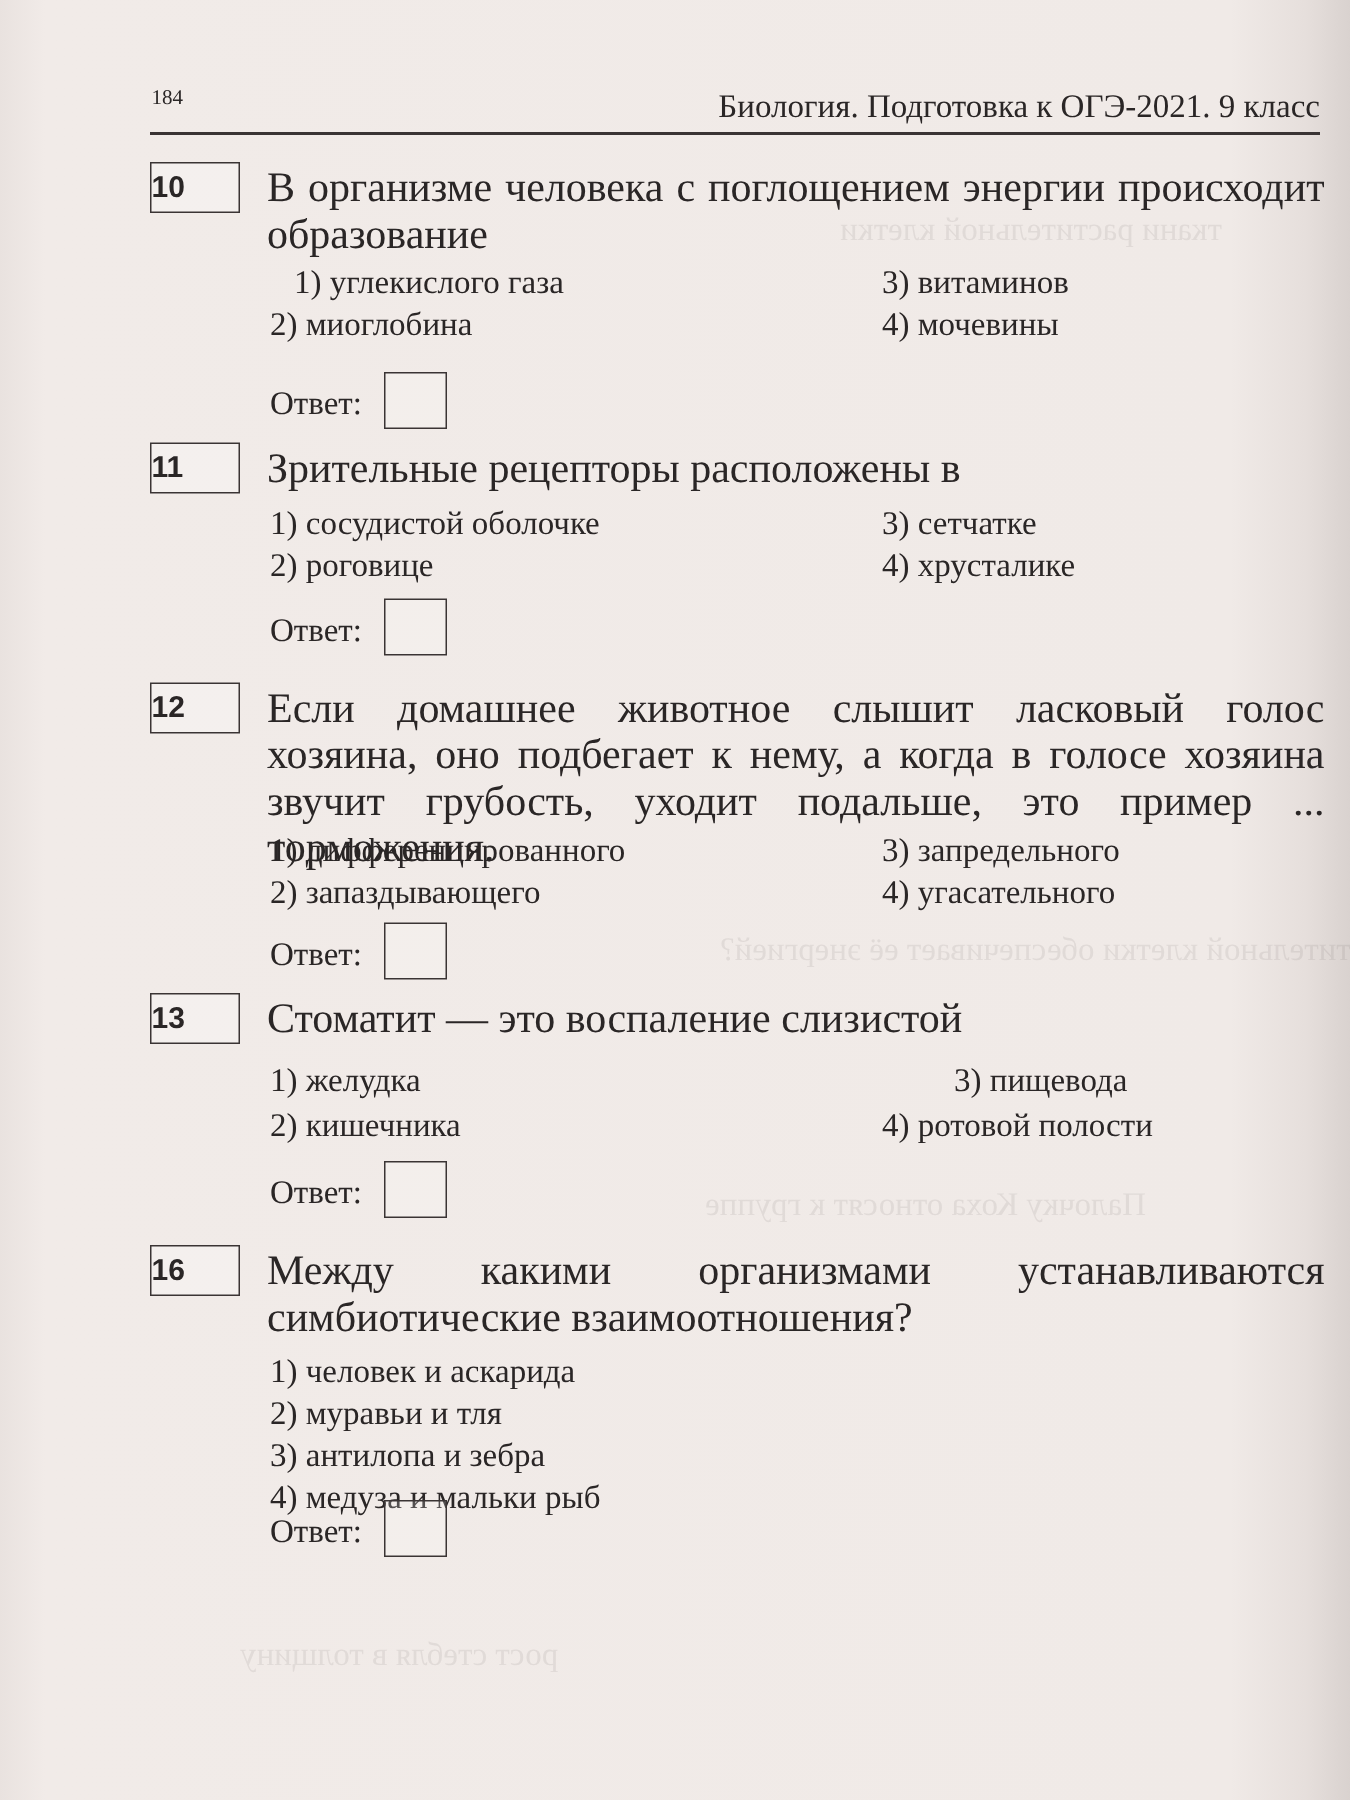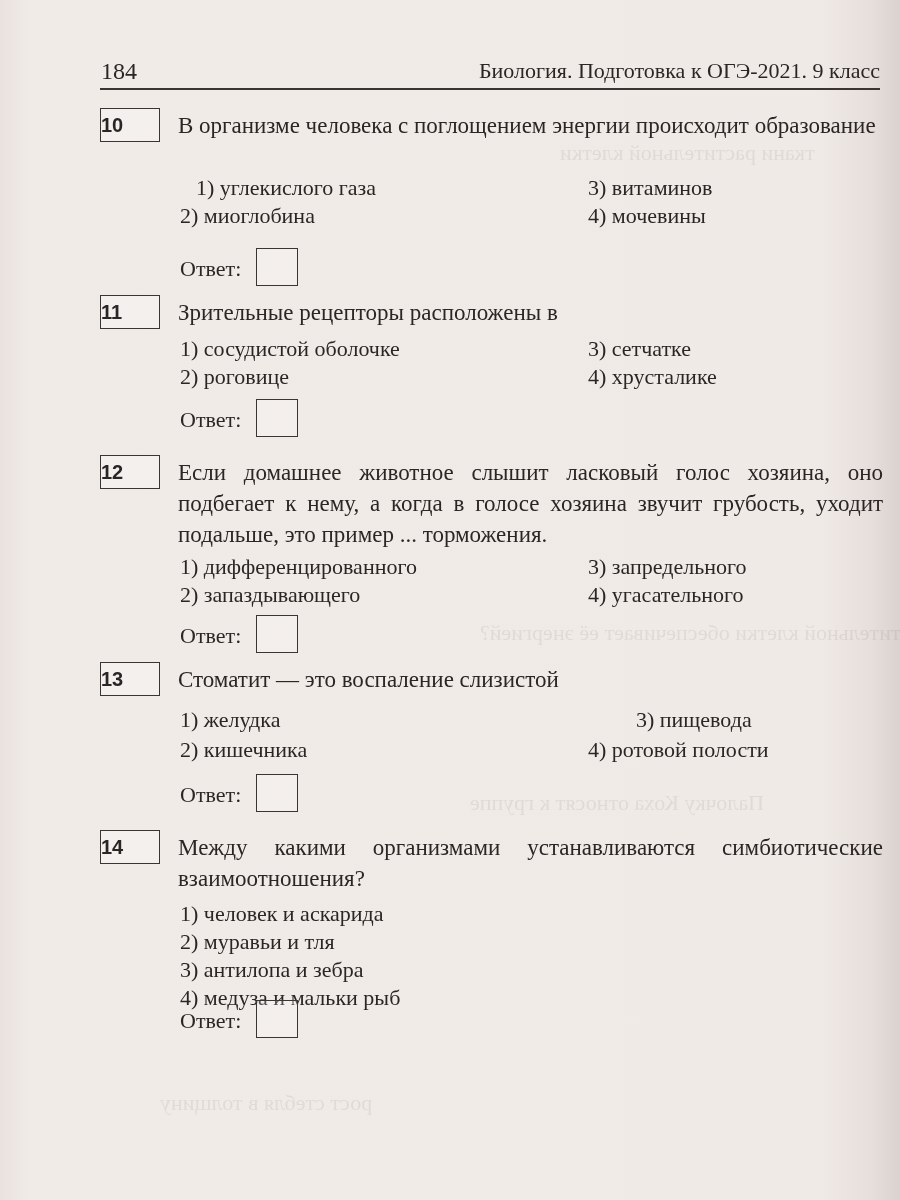--- a/index.html
+++ b/index.html
@@ -15,33 +15,33 @@
       background: linear-gradient(90deg, #e9e2df 0px, #f1ebe8 30px, #f0eae7 820px, #e6dfdc 870px, #d9d2cf 900px);
     }
     .ghost {
       position: absolute; color: rgba(90,80,80,0.10); font-size: 22px;
       transform: scaleX(-1); white-space: nowrap;
     }
     .header {
       position: absolute; left: 100px; top: 52px; width: 780px; height: 36px;
       border-bottom: 2px solid #3a3434;
     }
-    .page-num { position: absolute; left: 1px; top: 6px; font-size: 24px; }
+    .page-num { position: absolute; left: 1px; top: 6px; font-size: 14px; }
     .book-title { position: absolute; right: 0; top: 6px; font-size: 22px; }
     .task { position: absolute; left: 100px; width: 790px; }
     .num-box {
       position: absolute; left: 0; top: 0; width: 60px; height: 34px;
       border: 1.5px solid #3a3434; box-sizing: border-box;
       font-family: "Liberation Sans", "DejaVu Sans", sans-serif; font-weight: bold;
       font-size: 20px; line-height: 32px; color: #2a2626;
       background: rgba(255,255,255,0.25);
     }
     .q-text {
       position: absolute; left: 78px; top: 2px; width: 705px;
-      font-size: 23px; line-height: 31px; text-align: justify;
+      font-size: 28px; line-height: 31px; text-align: justify;
     }
     .opts { position: absolute; left: 80px; width: 705px; font-size: 22px; line-height: 27px; }
     .opt { position: absolute; white-space: nowrap; }
     .answer { position: absolute; left: 80px; font-size: 22px; height: 36px; }
     .answer-label { position: absolute; left: 0; top: 8px; white-space: nowrap; }
     .answer-box {
       position: absolute; left: 76px; top: 0; width: 42px; height: 38px;
       border: 1.5px solid #3a3434; box-sizing: border-box; background: rgba(255,255,255,0.2);
     }
   </style>
@@ -114,21 +114,21 @@
       <span class="opt" style="left:408px;top:0;margin-left:48px;">3) пищевода</span>
       <span class="opt" style="left:408px;top:30px;">4) ротовой полости</span>
     </div>
     <div class="answer" style="top:112px;">
       <span class="answer-label">Ответ:</span>
       <div class="answer-box"></div>
     </div>
   </div>
 
   <div class="task" style="top:830px;height:220px;">
-    <div class="num-box">14</div>
+    <div class="num-box">16</div>
     <div class="q-text">Между какими организмами устанавливаются симбиотические взаимоотношения?</div>
     <div class="opts" style="top:70px;">
       <span class="opt" style="left:0;top:0;">1) человек и аскарида</span>
       <span class="opt" style="left:0;top:28px;">2) муравьи и тля</span>
       <span class="opt" style="left:0;top:56px;">3) антилопа и зебра</span>
       <span class="opt" style="left:0;top:84px;">4) медуза и мальки рыб</span>
     </div>
     <div class="answer" style="top:170px;">
       <span class="answer-label">Ответ:</span>
       <div class="answer-box"></div>

